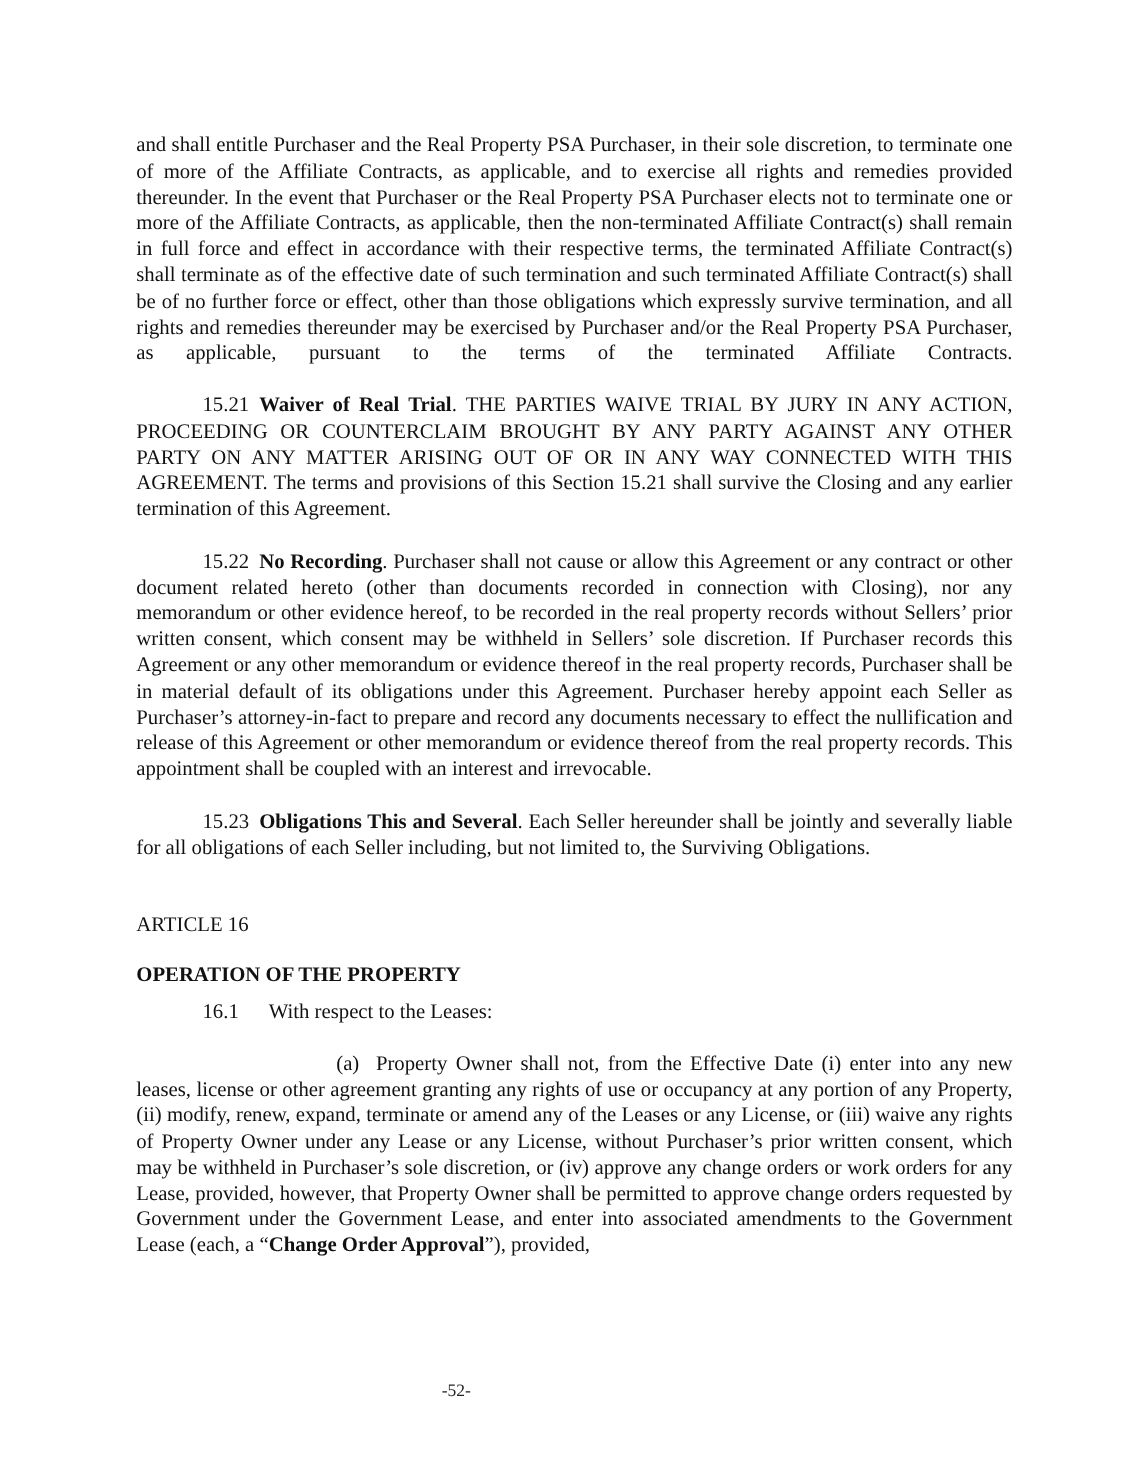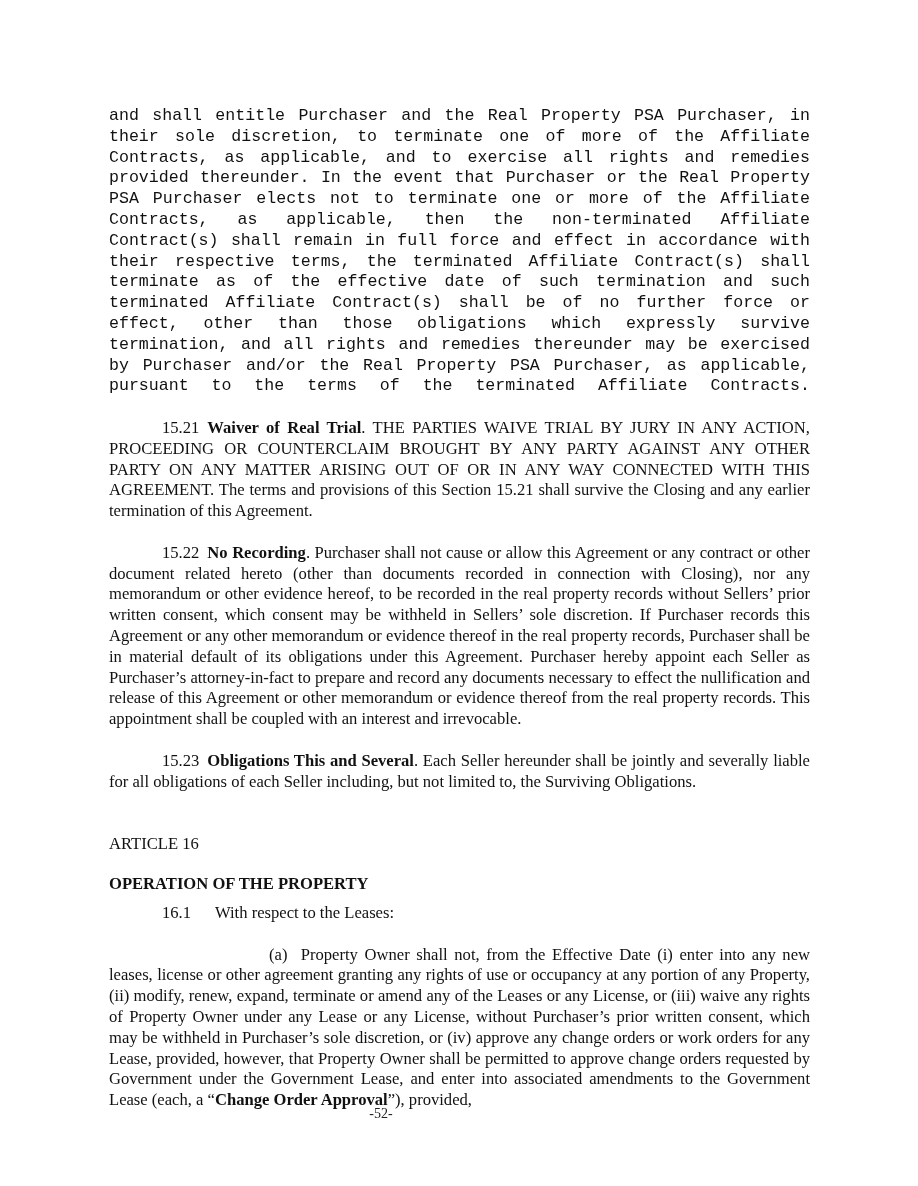--- a/index.html
+++ b/index.html
@@ -6,31 +6,31 @@
     body { width: 918px; height: 1186px; position: relative; overflow: hidden; }
     .page {
       position: absolute; left: 109px; top: 106px; width: 701px;
       font-family: "Liberation Serif", serif; font-size: 16.6px; line-height: 20.8px;
       color: #111111;
     }
     p { margin: 0; text-align: justify; text-align-last: auto; }
     .para { margin-bottom: 20.8px; }
     .indent { text-indent: 53px; }
     .indent-a { text-indent: 160px; }
-    .justify-last { text-align-last: justify; font-family: Liberation Mono, monospace; }
+    .justify-last { text-align-last: justify; }
     .num { margin-right: 8px; }
     b { font-weight: bold; }
     .center { text-align: left; }
     .article { margin-top: 42px; margin-bottom: 19px; }
     .heading { font-weight: bold; margin-bottom: 8px; }
     .sub { padding-left: 53px; margin-bottom: 21px; }
     .sub .num { display: inline-block; width: 53px; margin-right: 0; }
     .footer {
       position: absolute; left: 0; width: 730px; top: 1106px; text-align: center;
-      font-family: "Liberation Serif", serif; font-size: 14px; color: #222; margin-left: 16px;
+      font-family: "Liberation Serif", serif; font-size: 14px; color: #222;
     }
   </style>
 </head>
 <body>
 
 <div class="page">
   <p class="para justify-last">and shall entitle Purchaser and the Real Property PSA Purchaser, in their sole discretion, to terminate one of more of the Affiliate Contracts, as applicable, and to exercise all rights and remedies provided thereunder.  In the event that Purchaser or the Real Property PSA Purchaser elects not to terminate one or more of the Affiliate Contracts, as applicable, then the non-terminated Affiliate Contract(s) shall remain in full force and effect in accordance with their respective terms, the terminated Affiliate Contract(s) shall terminate as of the effective date of such termination and such terminated Affiliate Contract(s) shall be of no further force or effect, other than those obligations which expressly survive termination, and all rights and remedies thereunder may be exercised by Purchaser and/or the Real Property PSA Purchaser, as applicable, pursuant to the terms of the terminated Affiliate Contracts.</p>
 
   <p class="para indent">
     <span class="num">15.21</span><b>Waiver of Real Trial</b><span>.  THE PARTIES WAIVE TRIAL BY JURY IN ANY ACTION, PROCEEDING OR COUNTERCLAIM BROUGHT BY ANY PARTY AGAINST ANY OTHER PARTY ON ANY MATTER ARISING OUT OF OR IN ANY WAY CONNECTED WITH THIS AGREEMENT.  The terms and provisions of this Section 15.21 shall survive the Closing and any earlier termination of this Agreement.</span>

